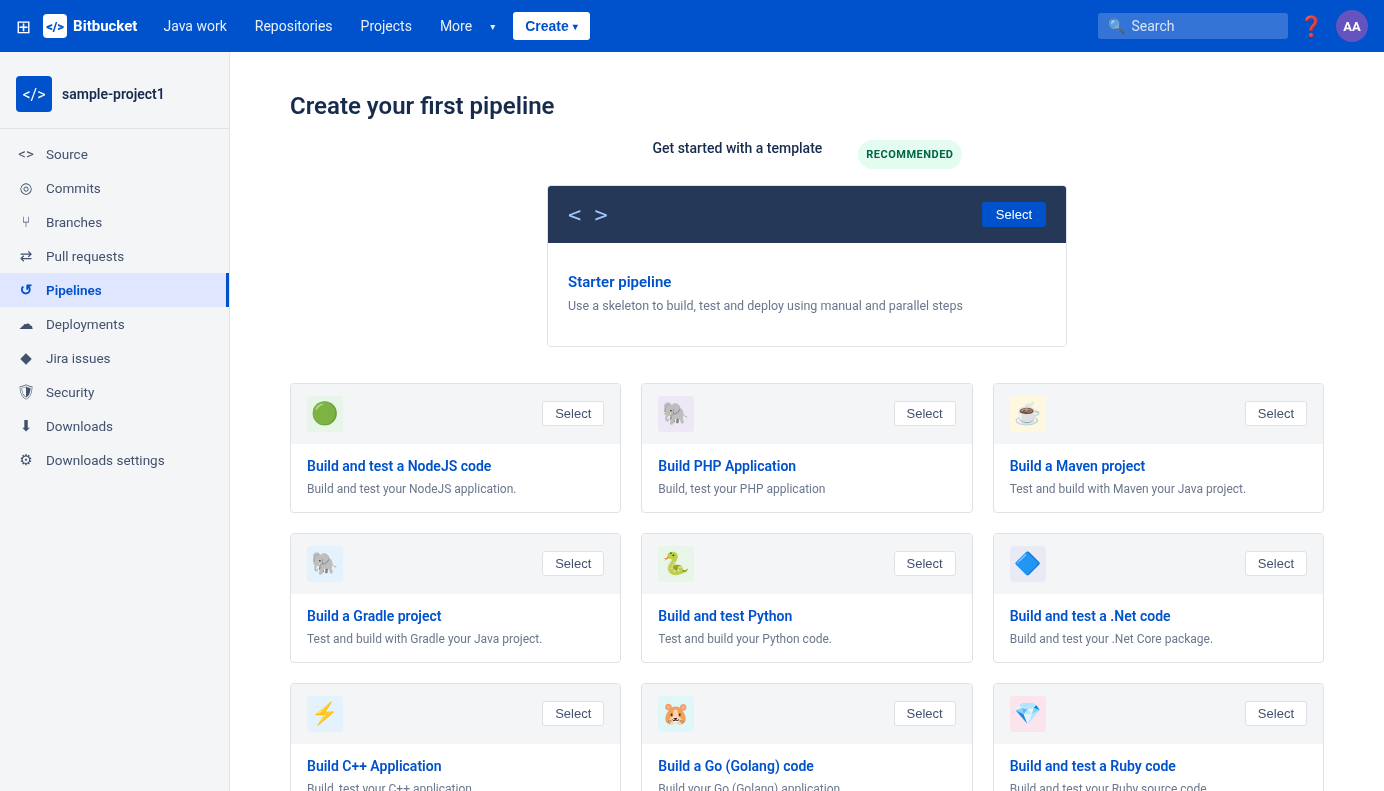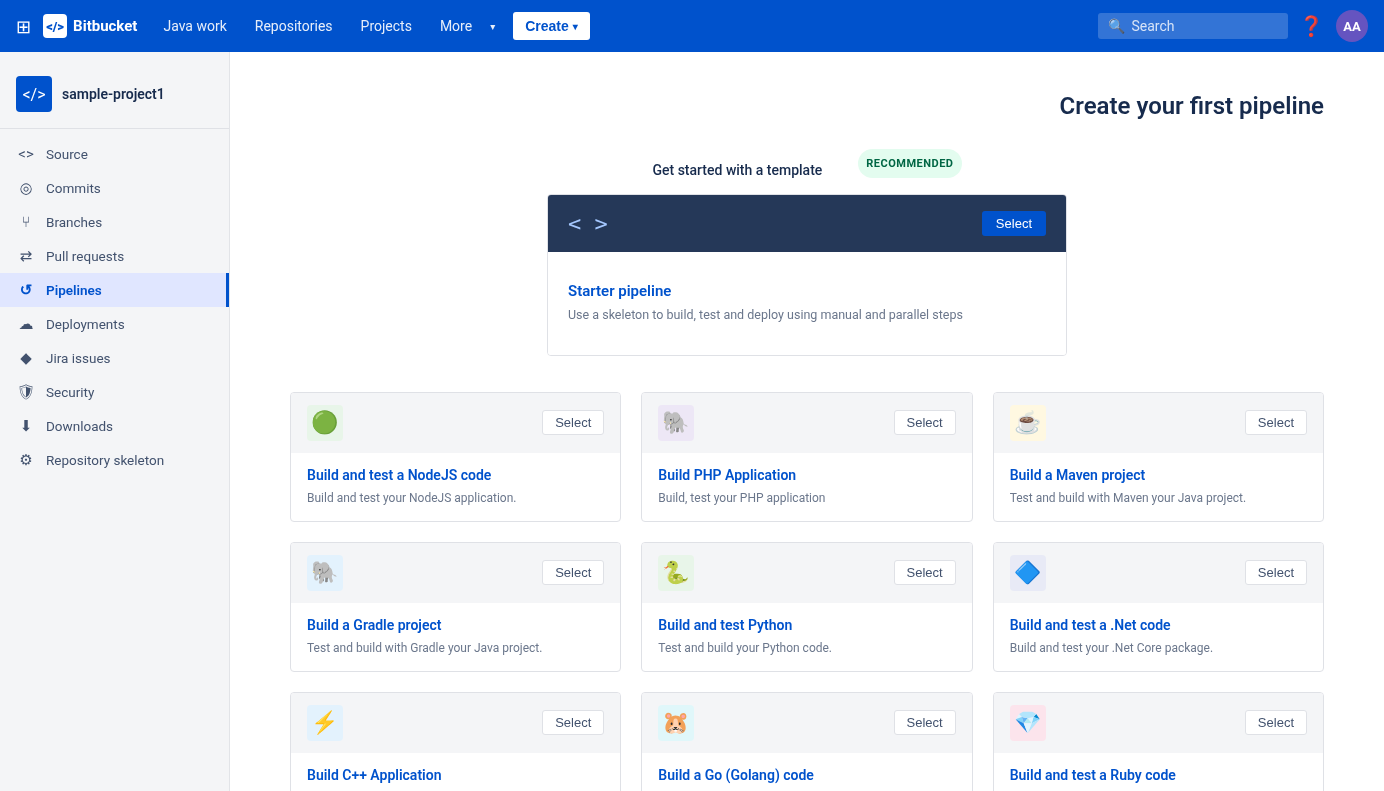--- a/index.html
+++ b/index.html
@@ -54,24 +54,24 @@
       display: flex; align-items: center; gap: 10px;
       padding: 8px 16px; color: #42526e; font-size: 13.5px; cursor: pointer;
       border-radius: 0; text-decoration: none;
     }
     .sidebar-nav-item.active { background: #e0e6ff; color: #0052cc; font-weight: 600; border-right: 3px solid #0052cc; }
     .sidebar-nav-icon { font-size: 15px; width: 20px; text-align: center; flex-shrink: 0; }
 
     
     .main { margin-left: 230px; flex: 1; padding: 40px 60px; }
 
-    .page-title { font-size: 24px; font-weight: 600; color: #172b4d; text-align: right; margin-bottom: 29px; }
+    .page-title { font-size: 24px; font-weight: 600; color: #172b4d; text-align: left; margin-bottom: 20px; }
 
     .template-section { margin-bottom: 36px; }
-    .template-section-header { display: flex; align-items: flex-end; gap: 12px; margin-bottom: 16px; }
+    .template-section-header { display: flex; align-items: flex-start; gap: 12px; margin-bottom: 16px; }
     .template-section-label { font-size: 14px; font-weight: 500; color: #172b4d; }
     .recommended-badge {
       background: #e3fcef; color: #006644; font-size: 11px; font-weight: 700;
       padding: 8px 8px; border-radius: 20px; letter-spacing: 0.5px; text-transform: uppercase; margin-left: 24px;
     }
 
     
     .starter-card {
       border: 1px solid #dfe1e6; border-radius: 4px; overflow: hidden; max-width: 520px; margin: 0 auto;
       cursor: pointer;
@@ -195,21 +195,21 @@
       <li class="sidebar-nav-item">
         <span class="sidebar-nav-icon">🛡</span>
         <span>Security</span>
       </li>
       <li class="sidebar-nav-item">
         <span class="sidebar-nav-icon">⬇</span>
         <span>Downloads</span>
       </li>
       <li class="sidebar-nav-item">
         <span class="sidebar-nav-icon">⚙</span>
-        <span>Repository skeleton</span>
+        <span>Downloads settings</span>
       </li>
     </ul>
   </aside>
 
   <main class="main">
     <h1 class="page-title">Create your first pipeline</h1>
 
     <div class="template-section">
       <div class="template-section-header" style="justify-content: center;">
         <span class="template-section-label">Get started with a template</span>

